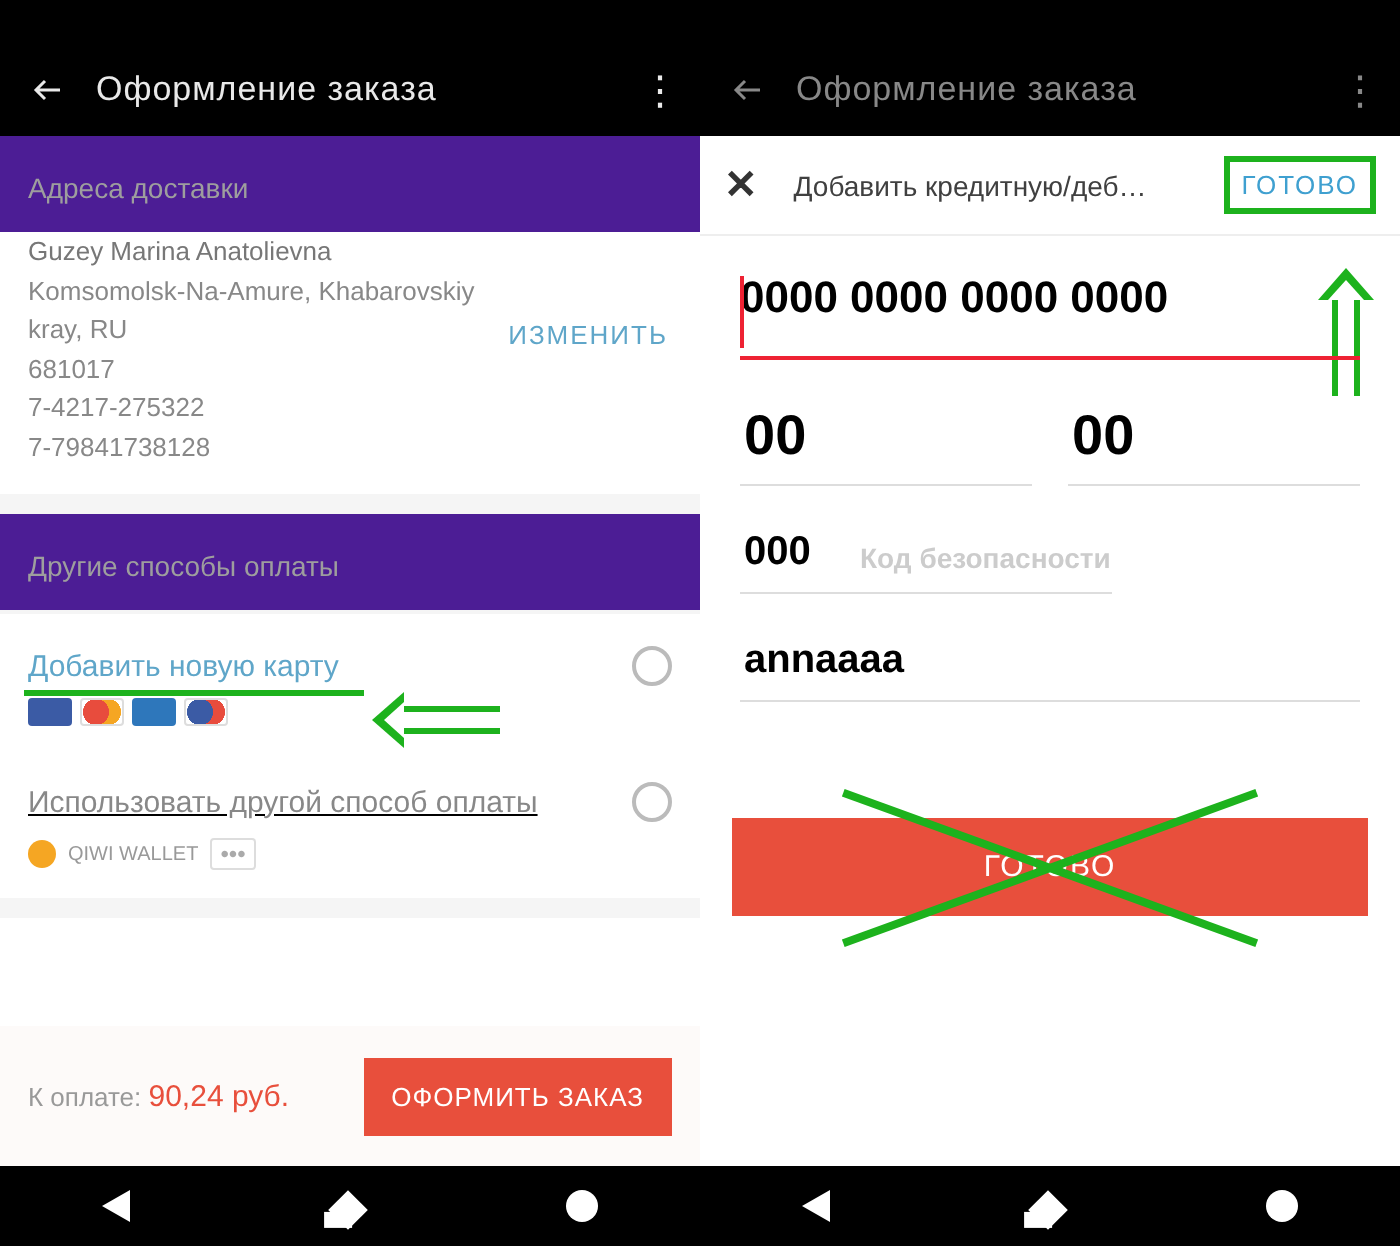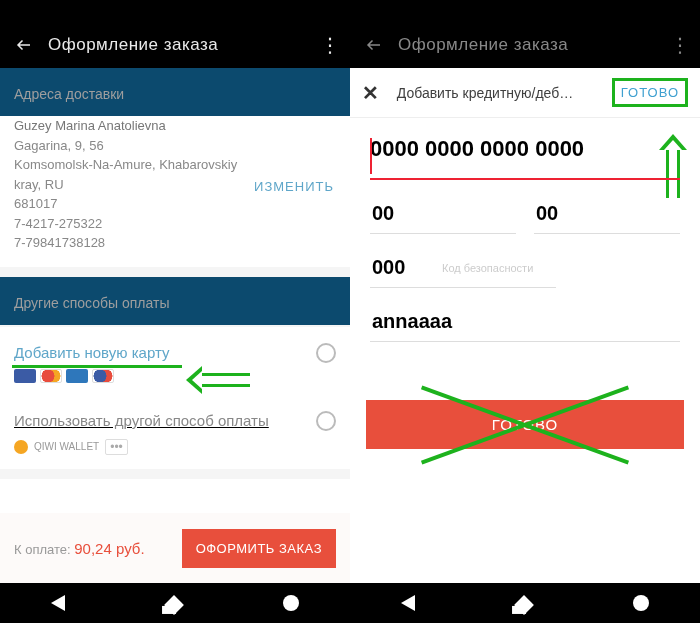--- a/index.html
+++ b/index.html
@@ -5,21 +5,21 @@
   * { box-sizing: border-box; margin: 0; padding: 0; }
   body { font-family: Arial, Helvetica, sans-serif; background: #fff; width: 700px; height: 623px; overflow: hidden; }
   .screens { display: flex; width: 700px; height: 623px; }
   .phone { width: 350px; height: 623px; display: flex; flex-direction: column; position: relative; background: #fff; }
   .blackbar { height: 22px; background: #000; }
   .header { height: 46px; background: #000000; display: flex; align-items: center; padding: 0 12px; color: #e9e9e9; font-size: 17px; }
   .header .back { width: 24px; height: 24px; display: flex; align-items: center; justify-content: center; margin-right: 12px; }
   .header .title { flex: 1; font-weight: 300; letter-spacing: .5px; }
   .header .dots { width: 18px; text-align: center; font-size: 20px; }
   .content { flex: 1; overflow: hidden; position: relative; }
-  .section-label { padding: 18px 14px 14px; color: #9e9e9e; font-size: 14px; background: #0c4a6e; }
+  .section-label { padding: 18px 14px 14px; color: #9e9e9e; font-size: 14px; background: #4c1d95; }
   .addr-block { padding: 0 14px 14px; font-size: 13px; color: #888; line-height: 1.5; position: relative; background: #fff; }
   .addr-block .name { color: #777; }
   .addr-block .edit { position: absolute; right: 16px; bottom: 70px; color: #5fa6c9; font-size: 13px; letter-spacing: 1px; }
   .gap { height: 10px; background: #f5f5f5; }
   .pay-row { padding: 16px 14px 10px; display: flex; align-items: center; position: relative; background: #fff; border-bottom: 1px solid #eee; }
   .pay-row .label { flex: 1; color: #888; font-size: 15px; }
   .pay-row .label.blue { color: #5fa6c9; }
   .radio { width: 20px; height: 20px; border: 2px solid #bbb; border-radius: 50%; margin-left: 8px; }
   .card-logos { padding: 2px 14px 12px; background: #fff; display: flex; gap: 4px; }
   .clogo { width: 22px; height: 14px; border-radius: 2px; display: inline-block; }
@@ -44,21 +44,21 @@
   
   .modal-head { height: 50px; display: flex; align-items: center; padding: 0 12px; border-bottom: 1px solid #eee; background:#fff; }
   .modal-head .close { font-size: 20px; font-weight: bold; margin-right: 18px; color:#333; }
   .modal-head .mtitle { flex: 1; color: #404040; font-size: 14px; }
   .modal-head .done { color: #3fa0d0; font-size: 13px; letter-spacing: 1px; border: 3px solid #1db21d; padding: 4px 6px; }
   .form { padding: 18px 20px; }
   .field { border: none; border-bottom: 1px solid #ddd; padding: 8px 2px; font-size: 16px; font-family: inherit; width: 100%; background: transparent; outline: none; }
   .cardnum { font-size: 22px; font-weight: bold; border-bottom: 2px solid #e23; padding-bottom: 16px; margin-bottom: 14px; position:relative; }
   .cardnum::before { content:""; position:absolute; left:0; top:2px; bottom:4px; width:2px; background:#e23; }
   .row2 { display: flex; gap: 18px; margin-bottom: 14px; }
-  .row2 .field { flex: 1; font-size: 20px; font-weight: bold; }
+  .row2 .field { flex: 1; font-size: 28px; font-weight: bold; }
   .sec-row { margin-bottom: 14px; }
   .sec-row .field { font-size: 20px; font-weight: bold; width: 60%; }
   .name-row { display: flex; }
   .name-row .field { font-size: 20px; font-weight: bold; flex: 1; }
   .big-done { background: #e84f3c; color:#fff; text-align:center; padding: 16px 0; font-size: 15px; letter-spacing: 1px; margin: 40px 16px 0; position:relative; }
   .cross1,.cross2 { position:absolute; width:220px; height:4px; background:#1db21d; left:50%; top:50%; transform-origin:center; }
   .cross1 { transform: translate(-50%,-50%) rotate(20deg); }
   .cross2 { transform: translate(-50%,-50%) rotate(-20deg); }
 
   
@@ -87,21 +87,20 @@
             <path d="M20 12H4M10 6l-6 6 6 6"></path>
           </svg>
       </div>
       <div class="title">Оформление заказа</div>
       <div class="dots">⋮</div>
     </div>
     <div class="content">
       <div class="section-label">Адреса доставки</div>
       <div class="addr-block">
         <div class="name">Guzey Marina Anatolievna</div>
-        <div>Gagarina, 9, 56</div>
         <div>Komsomolsk-Na-Amure, Khabarovskiy</div>
         <div>kray, RU</div>
         <div>681017</div>
         <div>7-4217-275322</div>
         <div>7-79841738128</div>
         <div class="edit">ИЗМЕНИТЬ</div>
       </div>
       <div class="gap"></div>
       <div class="section-label">Другие способы оплаты</div>
       <div class="gap" style="height:2px"></div>
@@ -170,21 +169,21 @@
         </div>
 
       <div class="form">
         <div class="cardnum">0000 0000 0000 0000</div>
         <div class="row2">
           <input class="field" value="00" style="">
           <input class="field" value="00" style="">
         </div>
         <div class="sec-row" style="position:relative;">
           <input class="field" value="000" style="">
-          <div style="color:#ccc;font-size:11px;position:absolute;left:72px;top:14px;">Код безопасности</div>
+          <div style="color:#ccc;font-size:14px;position:absolute;left:60px;top:14px;font-weight:bold;">Код безопасности</div>
         </div>
         <div class="name-row">
           <input class="field" value="annaaaa" style="">
         </div>
       </div>
 
       <div class="big-done">
         <span>ГОТОВО</span>
         <div class="cross1"></div>
         <div class="cross2"></div>

